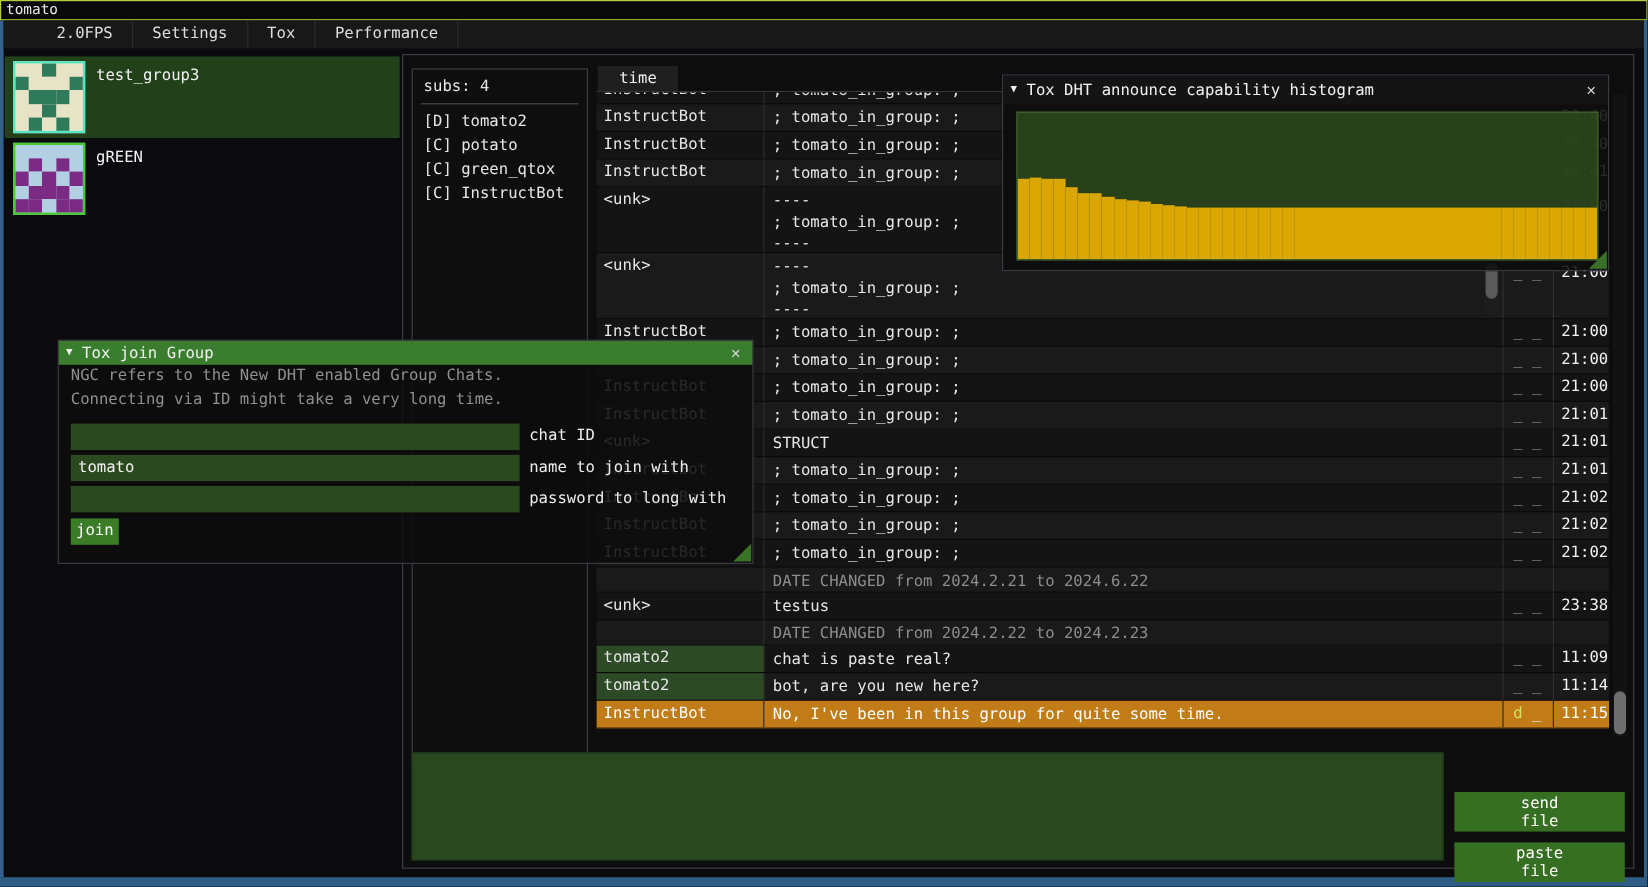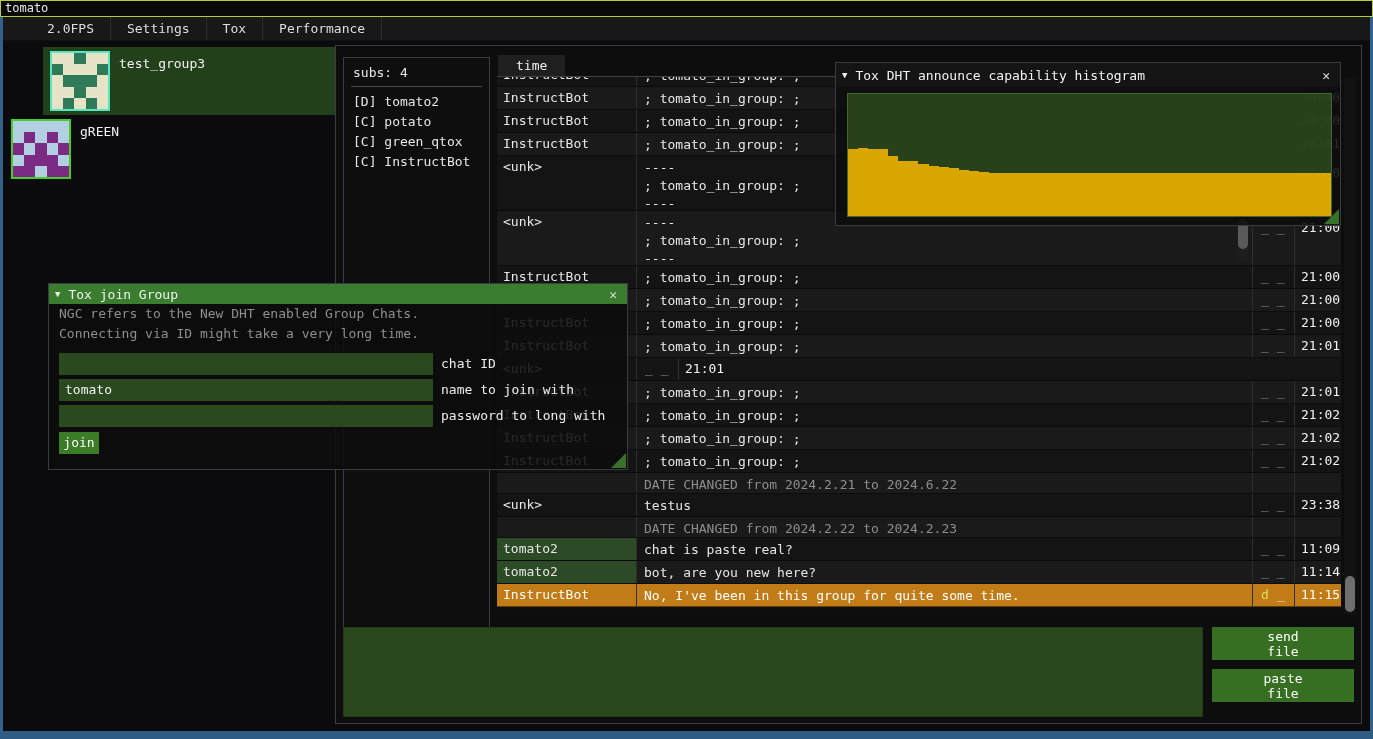--- a/index.html
+++ b/index.html
@@ -68,21 +68,21 @@
   .msgsb-thumb { position:absolute; left:1px; top:6px; width:10px; height:30px; background:#5a5a5a; border-radius:5px; }
 
   
   #table-scrollbar { left:1344px; top:78px; width:12px; height:536px; background:#121212; }
   #table-scroll-thumb { left:1345px; top:576px; width:10px; height:36px; background:#6e6e6e; border-radius:5px; }
 
   
   #message-input { left:343px; top:627px; width:860px; height:90px; background:#2a481d; border:1px solid #223a18; }
   .file-btn { left:1212px; width:142px; height:33px; background:#366f22; color:#fff;
     display:flex; align-items:center; justify-content:center; text-align:center;
-    white-space:pre-line; line-height:15px; }
+    white-space:pre-line; line-height:15px;margin-top:33px; }
   #send-file-btn  { top:627px; }
   #paste-file-btn { top:669px; }
 
   
   .fwin { border:1px solid #3a3a42; background:rgba(13,13,13,0.88); }
   .fwin-title { height:20px; display:flex; align-items:center; padding:0 6px; color:#f2f2f2; }
   .collapse-icon { font-size:9px; margin-right:8px; color:#efefef; }
   .close-icon { margin-left:auto; color:#dcdcdc; font-size:13px; padding:0 4px; }
   .resize-grip { position:absolute; right:1px; bottom:1px; width:0; height:0;
     border-left:15px solid transparent; border-bottom:15px solid #3a7128; }
@@ -115,21 +115,21 @@
 <div class="abs" id="edge-bottom"></div>
 
 <div class="abs" id="menubar">
   <div class="menu-item">2.0FPS</div>
   <div class="menu-item">Settings</div>
   <div class="menu-item">Tox</div>
   <div class="menu-item">Performance</div>
 </div>
 
 <div class="abs" id="group-list" style="left:0;top:41px;width:335px;height:690px;">
-    <div class="abs group-item selected" style="top: 6px; margin-left: 39px;">
+    <div class="abs group-item selected" style="top: 6px;">
       <div class="avatar" style="background: rgb(231, 227, 198); border: 2px solid rgb(85, 230, 196);">
         <div style="background: rgb(231, 227, 198);"></div>
         <div style="background: rgb(231, 227, 198);"></div>
         <div style="background: rgb(47, 122, 88);"></div>
         <div style="background: rgb(231, 227, 198);"></div>
         <div style="background: rgb(231, 227, 198);"></div>
         <div style="background: rgb(47, 122, 88);"></div>
         <div style="background: rgb(231, 227, 198);"></div>
         <div style="background: rgb(231, 227, 198);"></div>
         <div style="background: rgb(231, 227, 198);"></div>
@@ -262,20 +262,21 @@
         <div class="tcell">21:00</div>
       </div>
       <div class="trow a1">
         <div class="ncell">InstructBot</div>
         <div class="mcell">; tomato_in_group: ;</div>
         <div class="scell"><span class="st0">_</span><span class="st1"> _</span></div>
         <div class="tcell">21:01</div>
       </div>
       <div class="trow a0">
         <div class="ncell">&lt;unk&gt;</div>
+        <div class="mcell">STRUCT</div>
         <div class="scell"><span class="st0">_</span><span class="st1"> _</span></div>
         <div class="tcell">21:01</div>
       </div>
       <div class="trow a1">
         <div class="ncell">InstructBot</div>
         <div class="mcell">; tomato_in_group: ;</div>
         <div class="scell"><span class="st0">_</span><span class="st1"> _</span></div>
         <div class="tcell">21:01</div>
       </div>
       <div class="trow a0">

